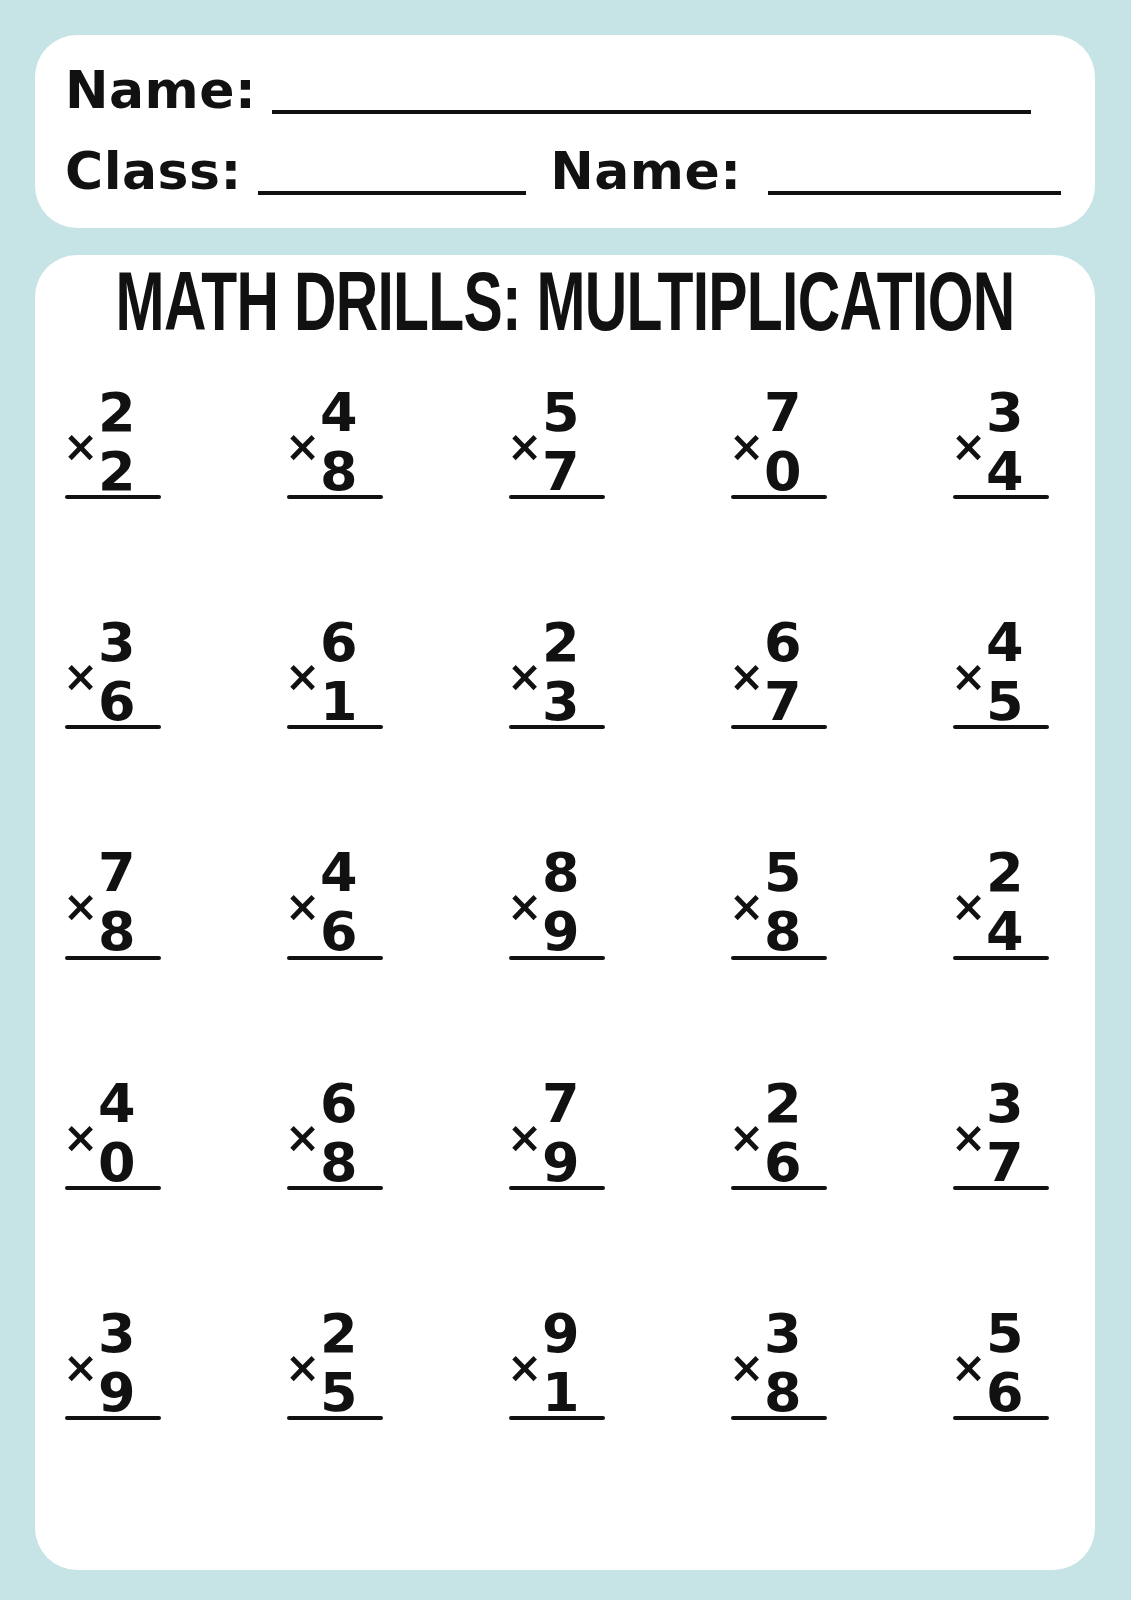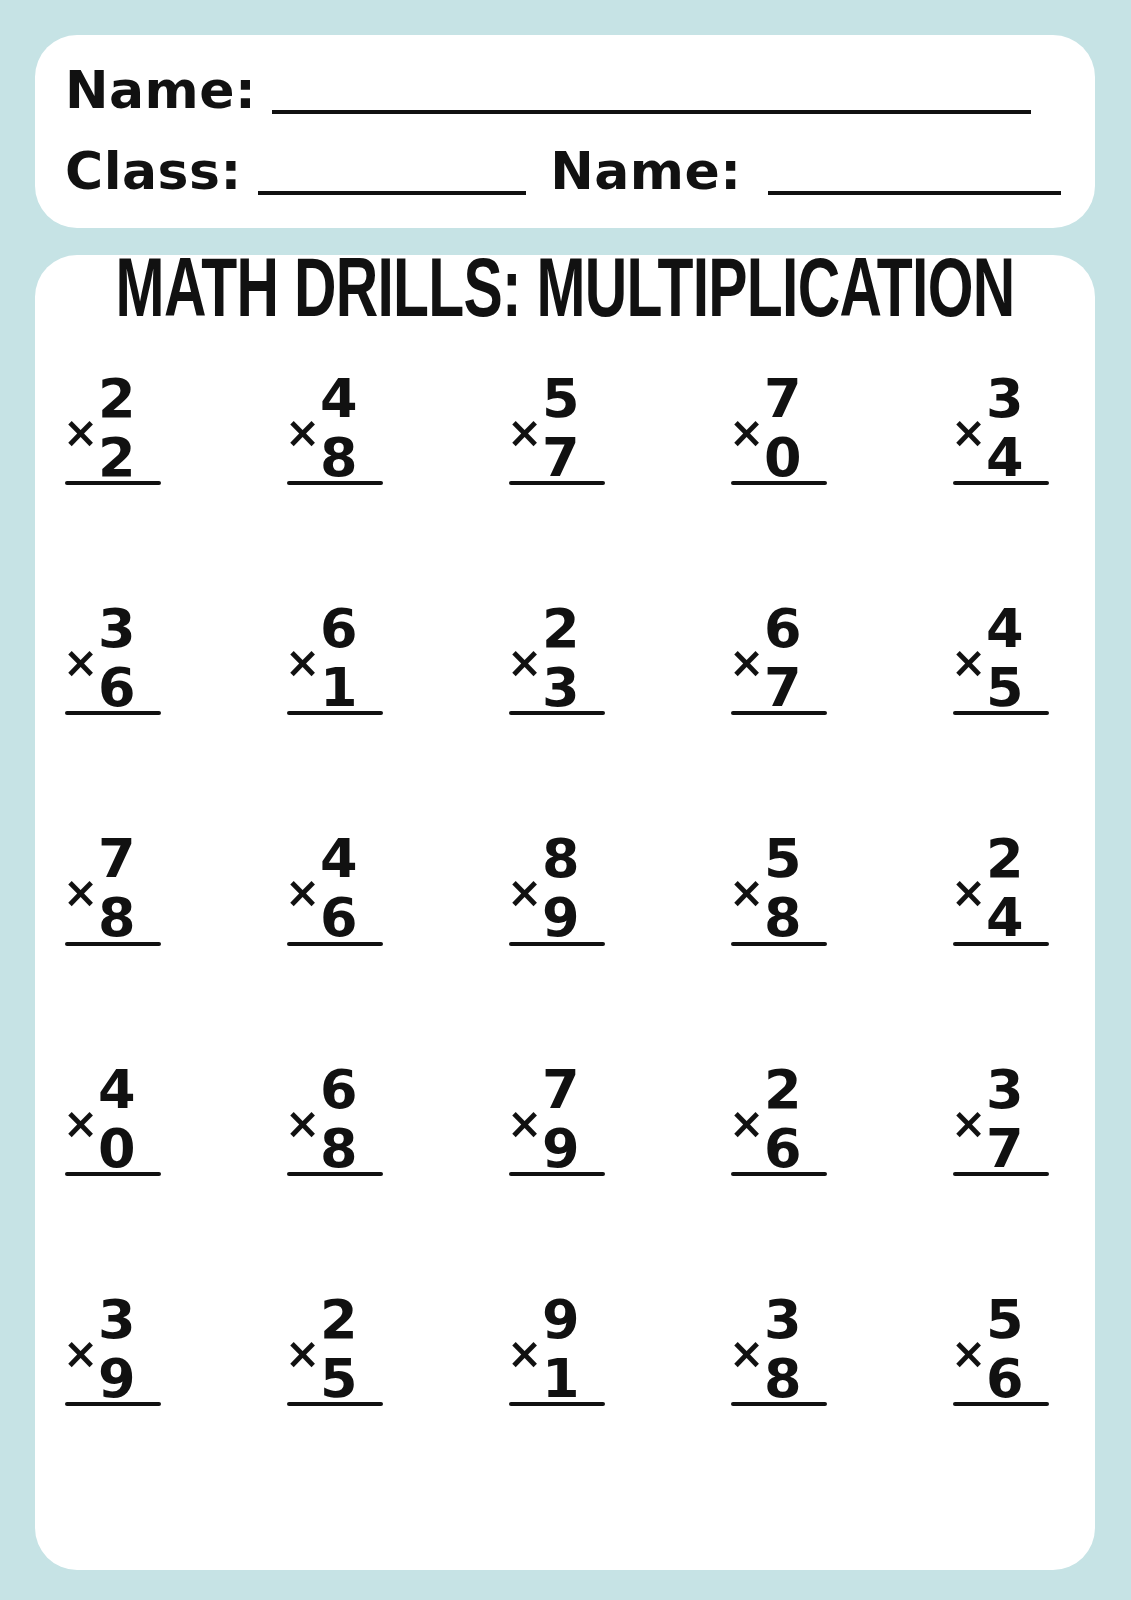--- a/index.html
+++ b/index.html
@@ -21,21 +21,21 @@
     font-size: 52px; font-weight: bold; line-height: 48px;
     letter-spacing: 0.5px; white-space: nowrap;
   }
   .line { display: inline-block; border-bottom: 4px solid #111111; height: 40px; }
   .name-line  { flex: 1; margin-left: 16px; margin-right: 30px; }
   .class-line { width: 322px; margin-left: 16px; }
   .date-label { margin-left: 24px; }
   .date-line  { width: 352px; margin-left: 26px; }
 
   
-  .main-card { height: 1315px; padding-top: 0; }
+  .main-card { height: 1315px; padding-top: 14px; }
   .title { display: flex; justify-content: center; }
   .title-inner {
     font-family: "Liberation Sans", sans-serif;
     font-weight: 800;
     font-size: 84px;
     line-height: 0.78;
     letter-spacing: -1px;
     white-space: nowrap;
     transform: scaleX(0.70);
     transform-origin: center;

